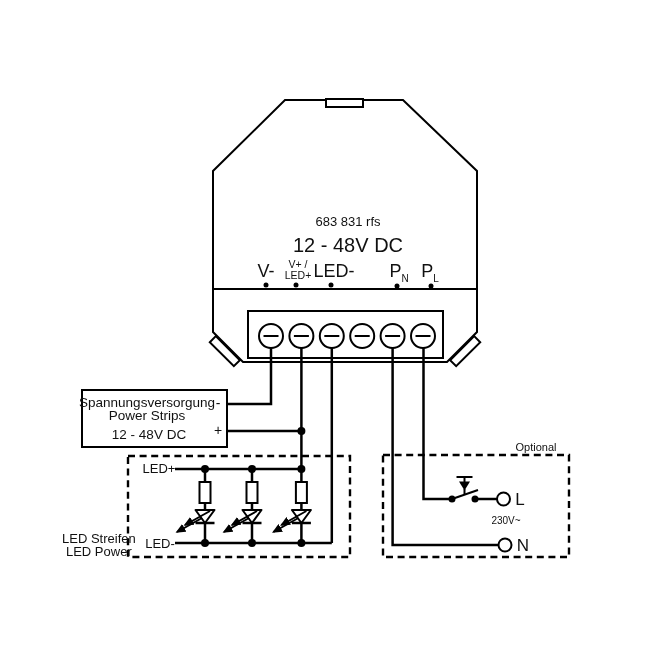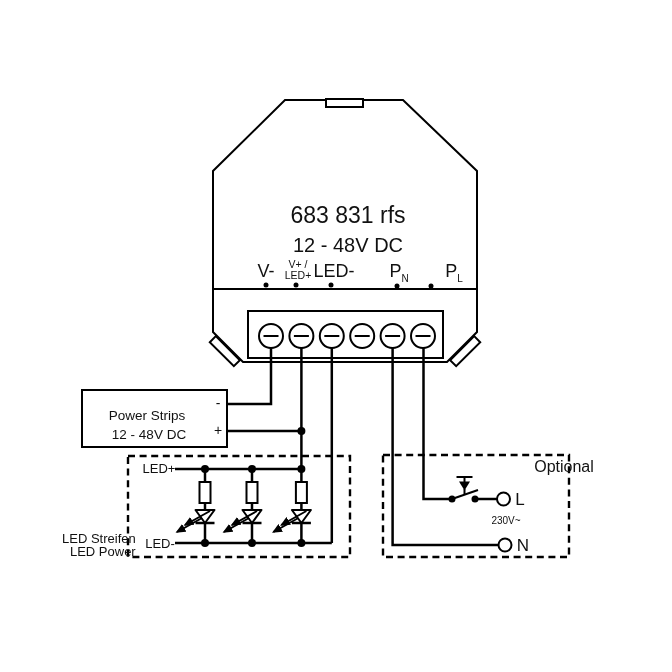--- a/index.html
+++ b/index.html
@@ -126,46 +126,47 @@
         <line class="aw" x1="464.5" y1="477" x2="464.5" y2="482"></line>
         <polygon class="dot" points="459,481.5 470,481.5 464.5,490.5"></polygon>
         <line class="aw" x1="464.5" y1="489" x2="464.5" y2="494"></line>
       </g>
     </g>
 
     <circle class="box" cx="503.5" cy="499" r="6.5"></circle>
     <circle class="box" cx="505" cy="545" r="6.5"></circle>
   </svg>
 
-  <div class="label" style="left:348px;top:215px;font-size:23px;">683 831 rfs</div>
+  <div class="label" style="left:348px;top:221px;font-size:13px;">683 831 rfs</div>
   <div class="label" style="left:348px;top:245px;font-size:20px;">12 - 48V DC</div>
 
   <div class="label" style="left:266px;top:271px;font-size:18px;">V-</div>
   <div class="label two-line" style="left:298px;top:270px;font-size:10.5px;line-height:1.05;">
     <div>V+ /</div>
     <div>LED+</div>
   </div>
   <div class="label" style="left:334px;top:271px;font-size:18px;">LED-</div>
   <div class="label" style="left:399px;top:271px;font-size:18px;">
     <span>P</span><sub class="tsub">N</sub>
   </div>
-  <div class="label" style="left:430px;top:271px;font-size:18px;margin-left:24px;">
+  <div class="label" style="left:430px;top:271px;font-size:18px;">
     <span>P</span><sub class="tsub">L</sub>
   </div>
 
+  <div class="label" style="left:147px;top:403px;font-size:13.5px;">Spannungsversorgung</div>
   <div class="label" style="left:147px;top:416px;font-size:13.5px;">Power Strips</div>
   <div class="label" style="left:149px;top:435px;font-size:13.5px;">12 - 48V DC</div>
   <div class="label" style="left:218px;top:403px;font-size:14px;">-</div>
   <div class="label" style="left:218px;top:430px;font-size:14px;">+</div>
 
   <div class="label" style="left:159px;top:468px;font-size:13px;">LED+</div>
   <div class="label" style="left:160px;top:543px;font-size:13px;">LED-</div>
-  <div class="label-left" style="left:62px;top:545px;font-size:13px;line-height:1.0;text-align:right;">
+  <div class="label-left" style="left:62px;top:545px;font-size:13px;line-height:1.0;text-align:center;">
     <div>LED Streifen</div>
     <div>LED Power</div>
   </div>
 
-  <div class="label" style="left:536px;top:467px;font-size:16px;margin-left:28px;">Optional</div>
+  <div class="label" style="left:536px;top:447px;font-size:11px;">Optional</div>
   <div class="label" style="left:506px;top:521px;font-size:10px;">230V~</div>
   <div class="label" style="left:520px;top:499px;font-size:17px;">L</div>
   <div class="label" style="left:523px;top:545px;font-size:17px;">N</div>
 
 </div>
 
 </body></html>

